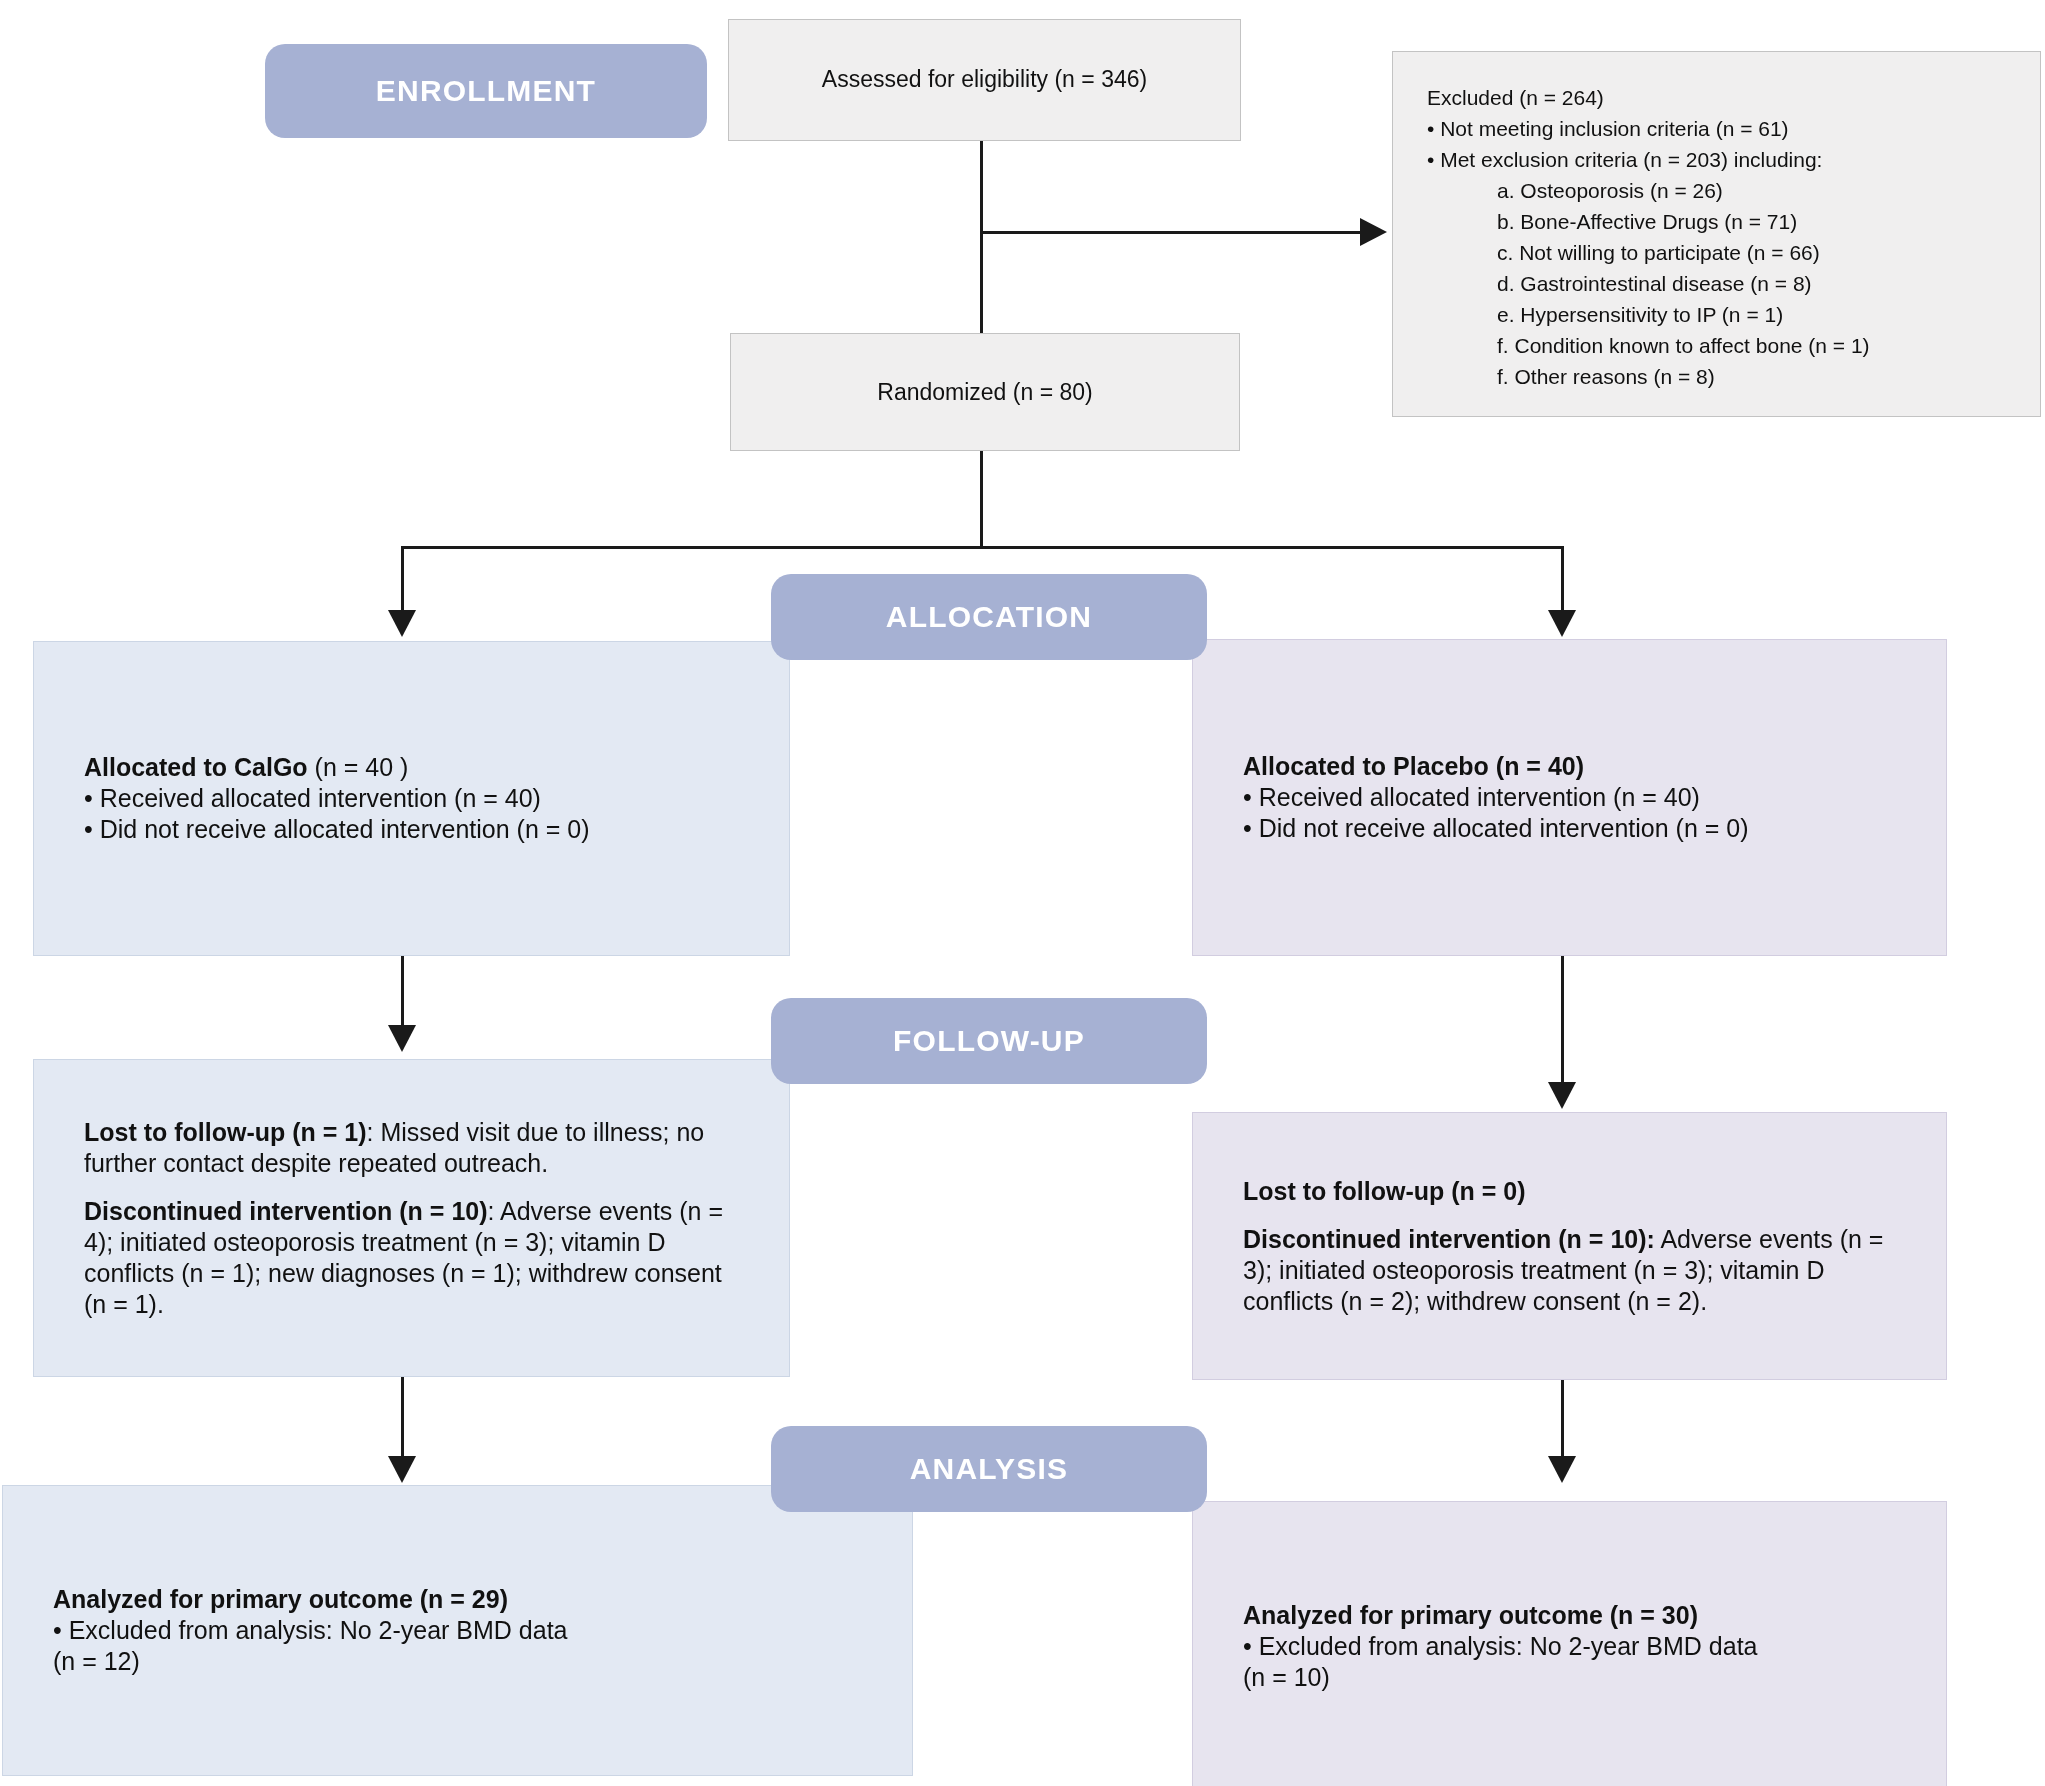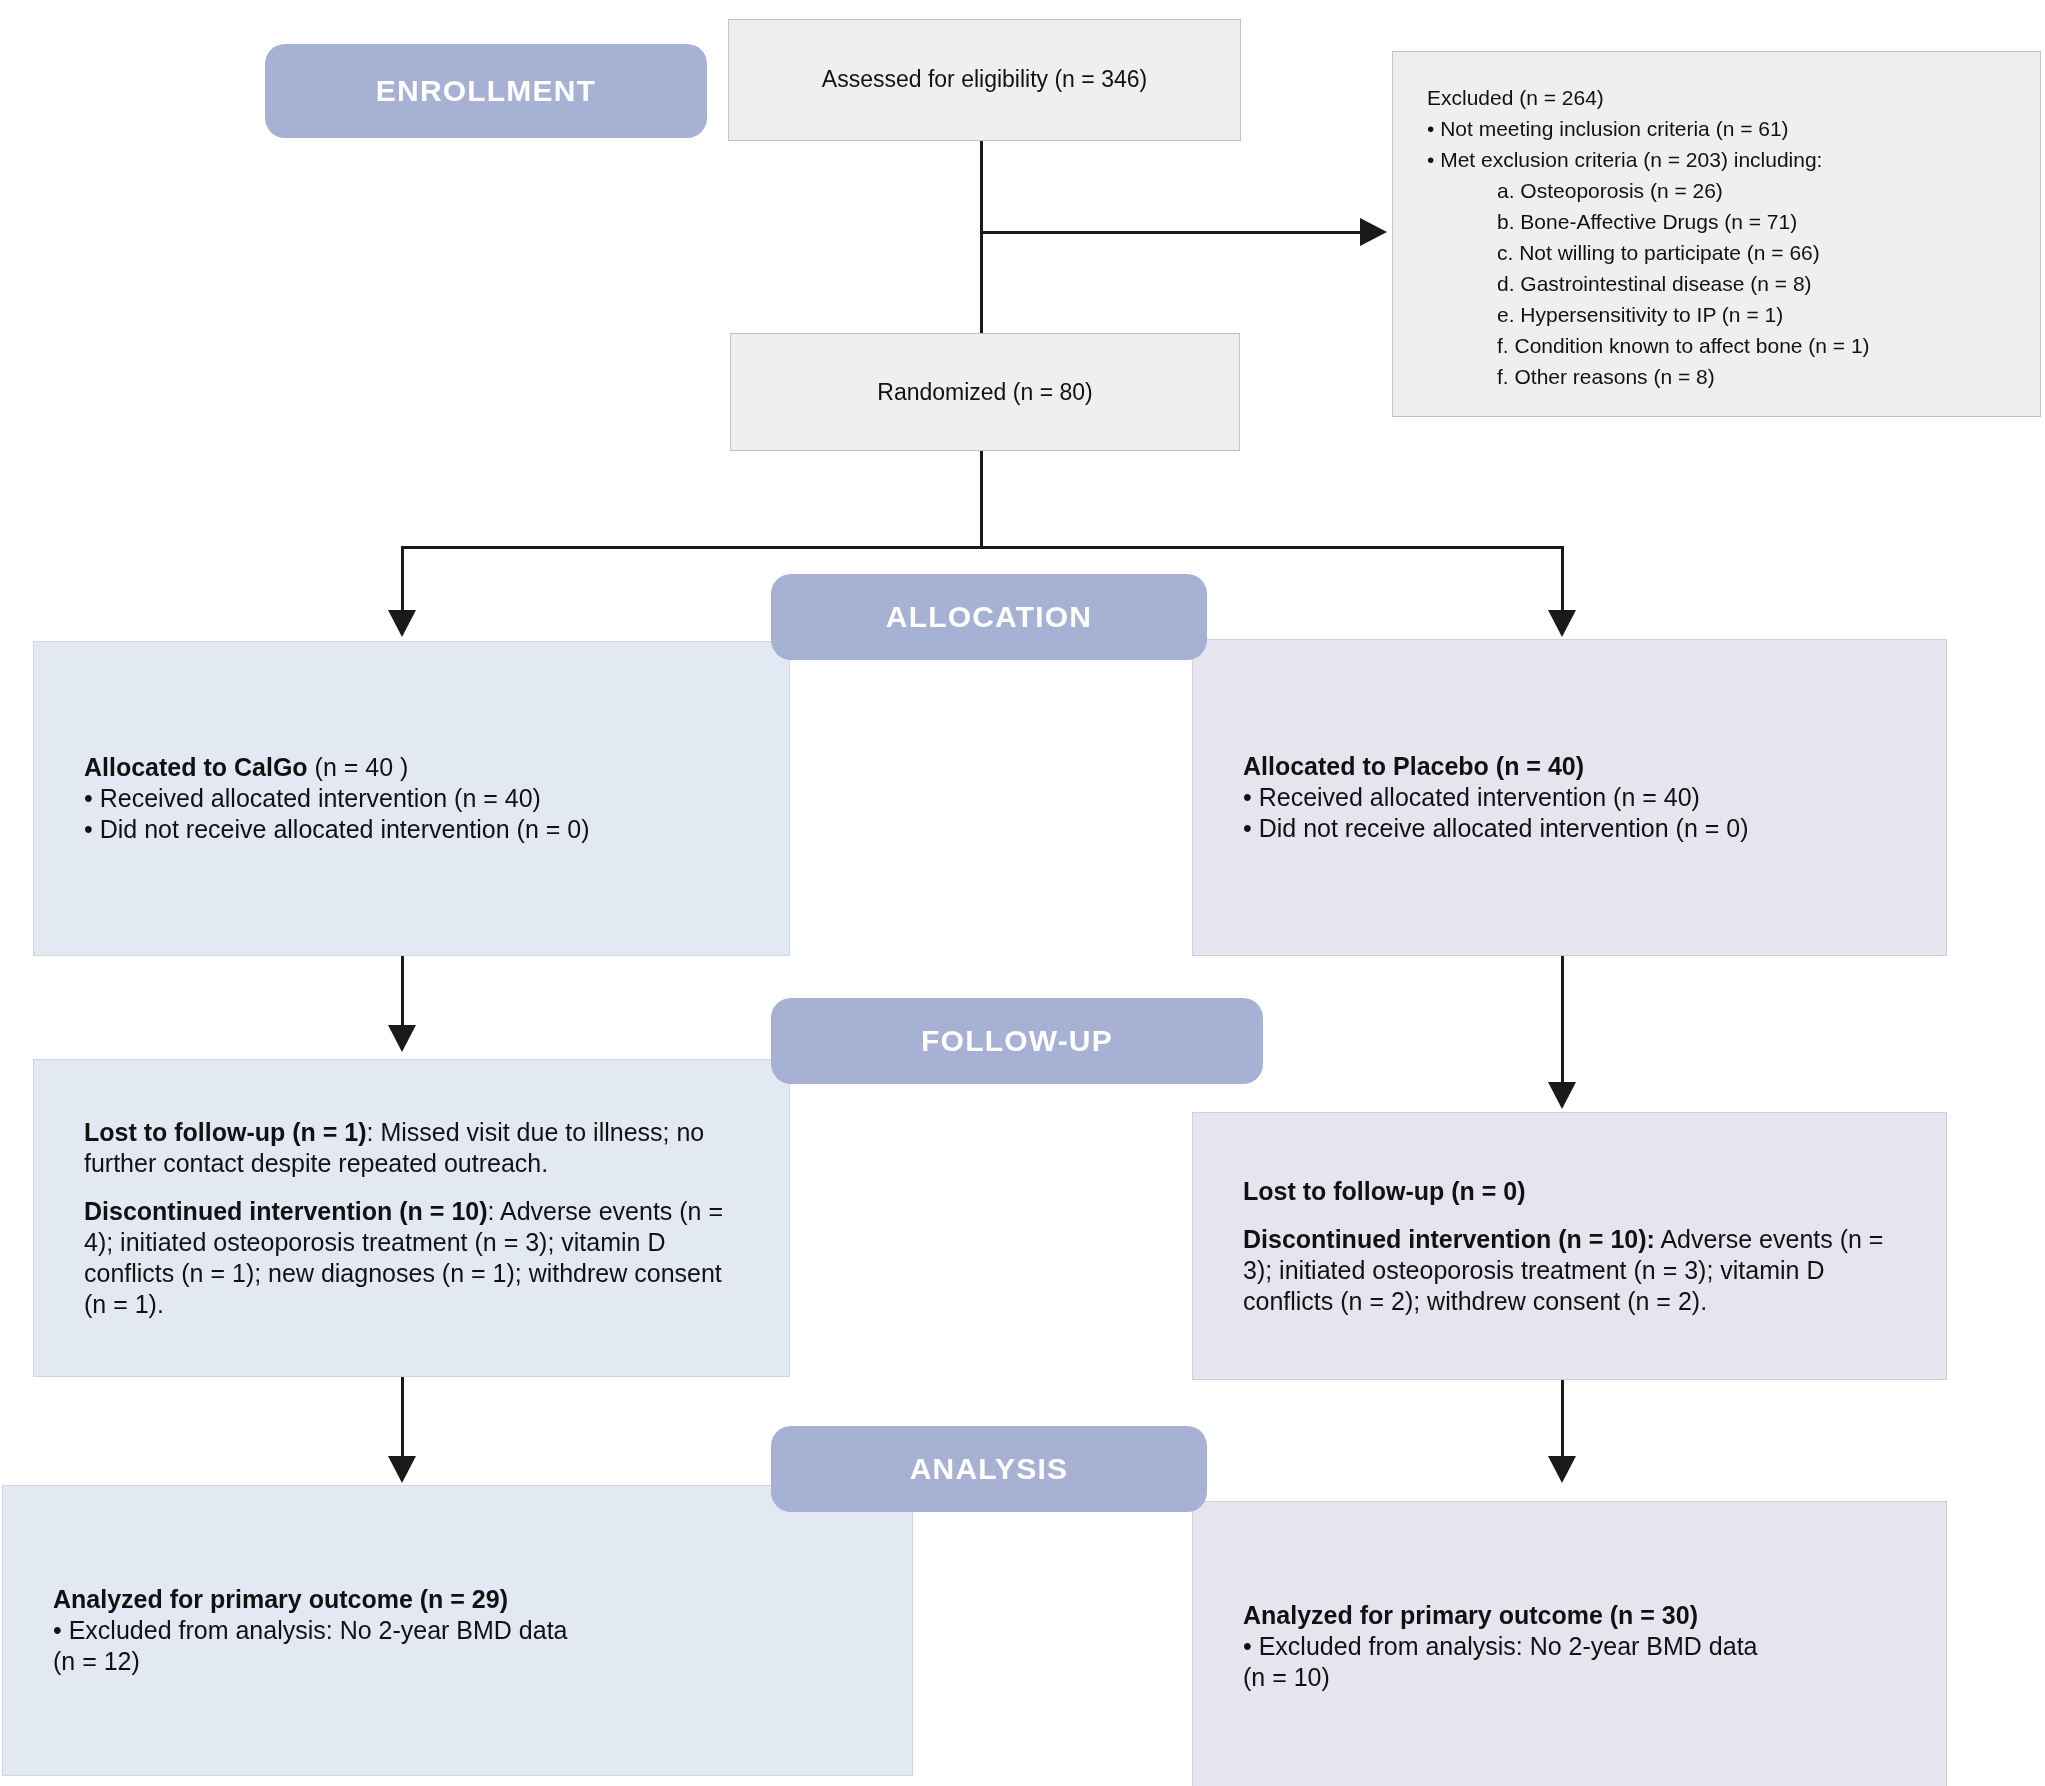--- a/index.html
+++ b/index.html
@@ -77,21 +77,21 @@
   <div class="vline" style="left:1561px;top:956px;width:2.9px;height:127px;"></div>
   <div class="arrow-down" style="left:1548px;top:1082px;"></div>
 
   <div class="vline" style="left:401px;top:1377px;width:2.9px;height:80px;"></div>
   <div class="arrow-down" style="left:388px;top:1456px;"></div>
   <div class="vline" style="left:1561px;top:1380px;width:2.9px;height:78px;"></div>
   <div class="arrow-down" style="left:1548px;top:1456px;"></div>
 
   <div class="badge" style="left:265px;top:44px;width:442px;height:94px;">ENROLLMENT</div>
   <div class="badge" style="left:771px;top:574px;width:436px;height:86px;">ALLOCATION</div>
-  <div class="badge" style="left:771px;top:998px;width:492px;height:86px;">FOLLOW-UP</div>
+  <div class="badge" style="left:771px;top:998px;width:436px;height:86px;">FOLLOW-UP</div>
   <div class="badge" style="left:771px;top:1426px;width:436px;height:86px;">ANALYSIS</div>
 
   <div class="gbox" style="left:728px;top:18.7px;width:513px;height:122px;">Assessed for eligibility (n = 346)</div>
 
   <div class="excl" style="left:1392px;top:51px;width:649px;height:366px;">
     <div>Excluded (n = 264)</div>
     <div>• Not meeting inclusion criteria (n = 61)</div>
     <div>• Met exclusion criteria (n = 203) including:</div>
     <div class="sub">a. Osteoporosis (n = 26)</div>
     <div class="sub">b. Bone-Affective Drugs (n = 71)</div>

